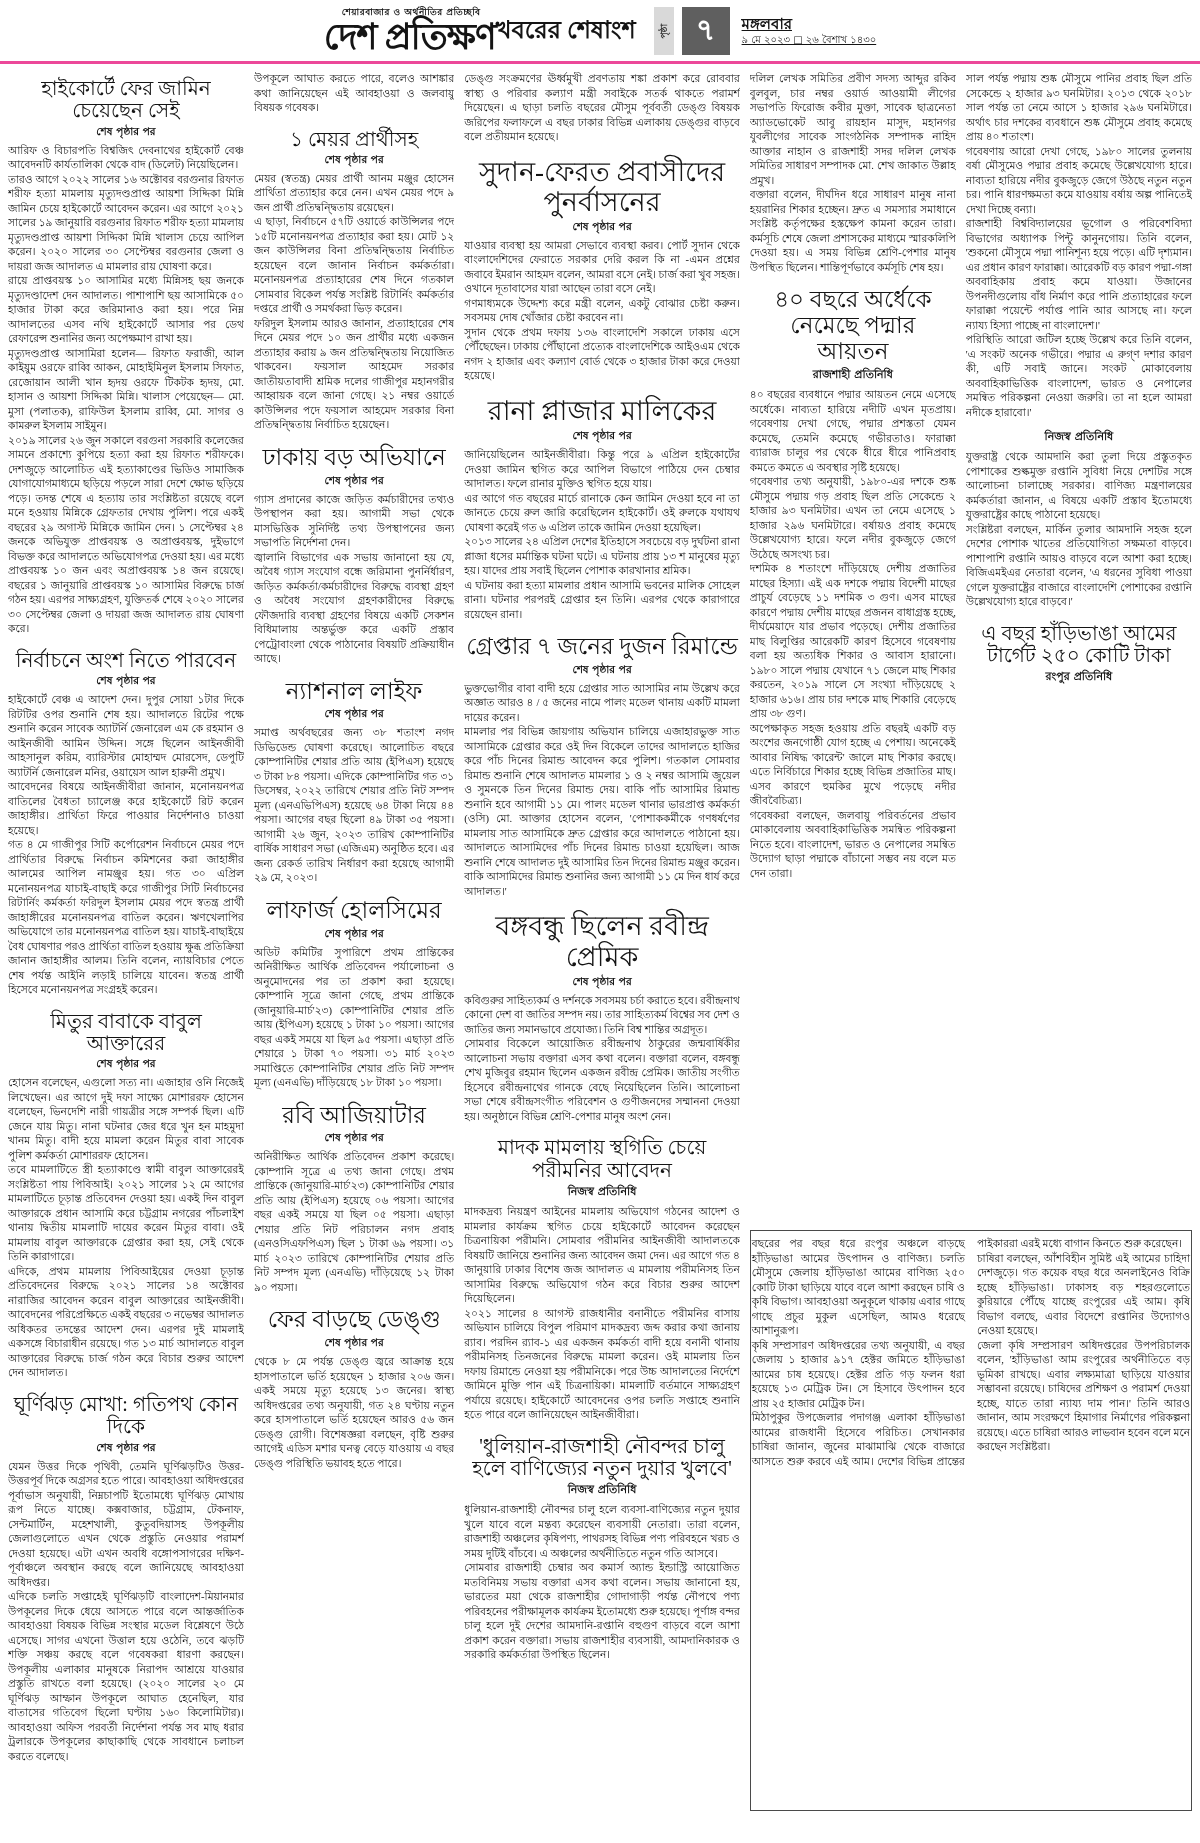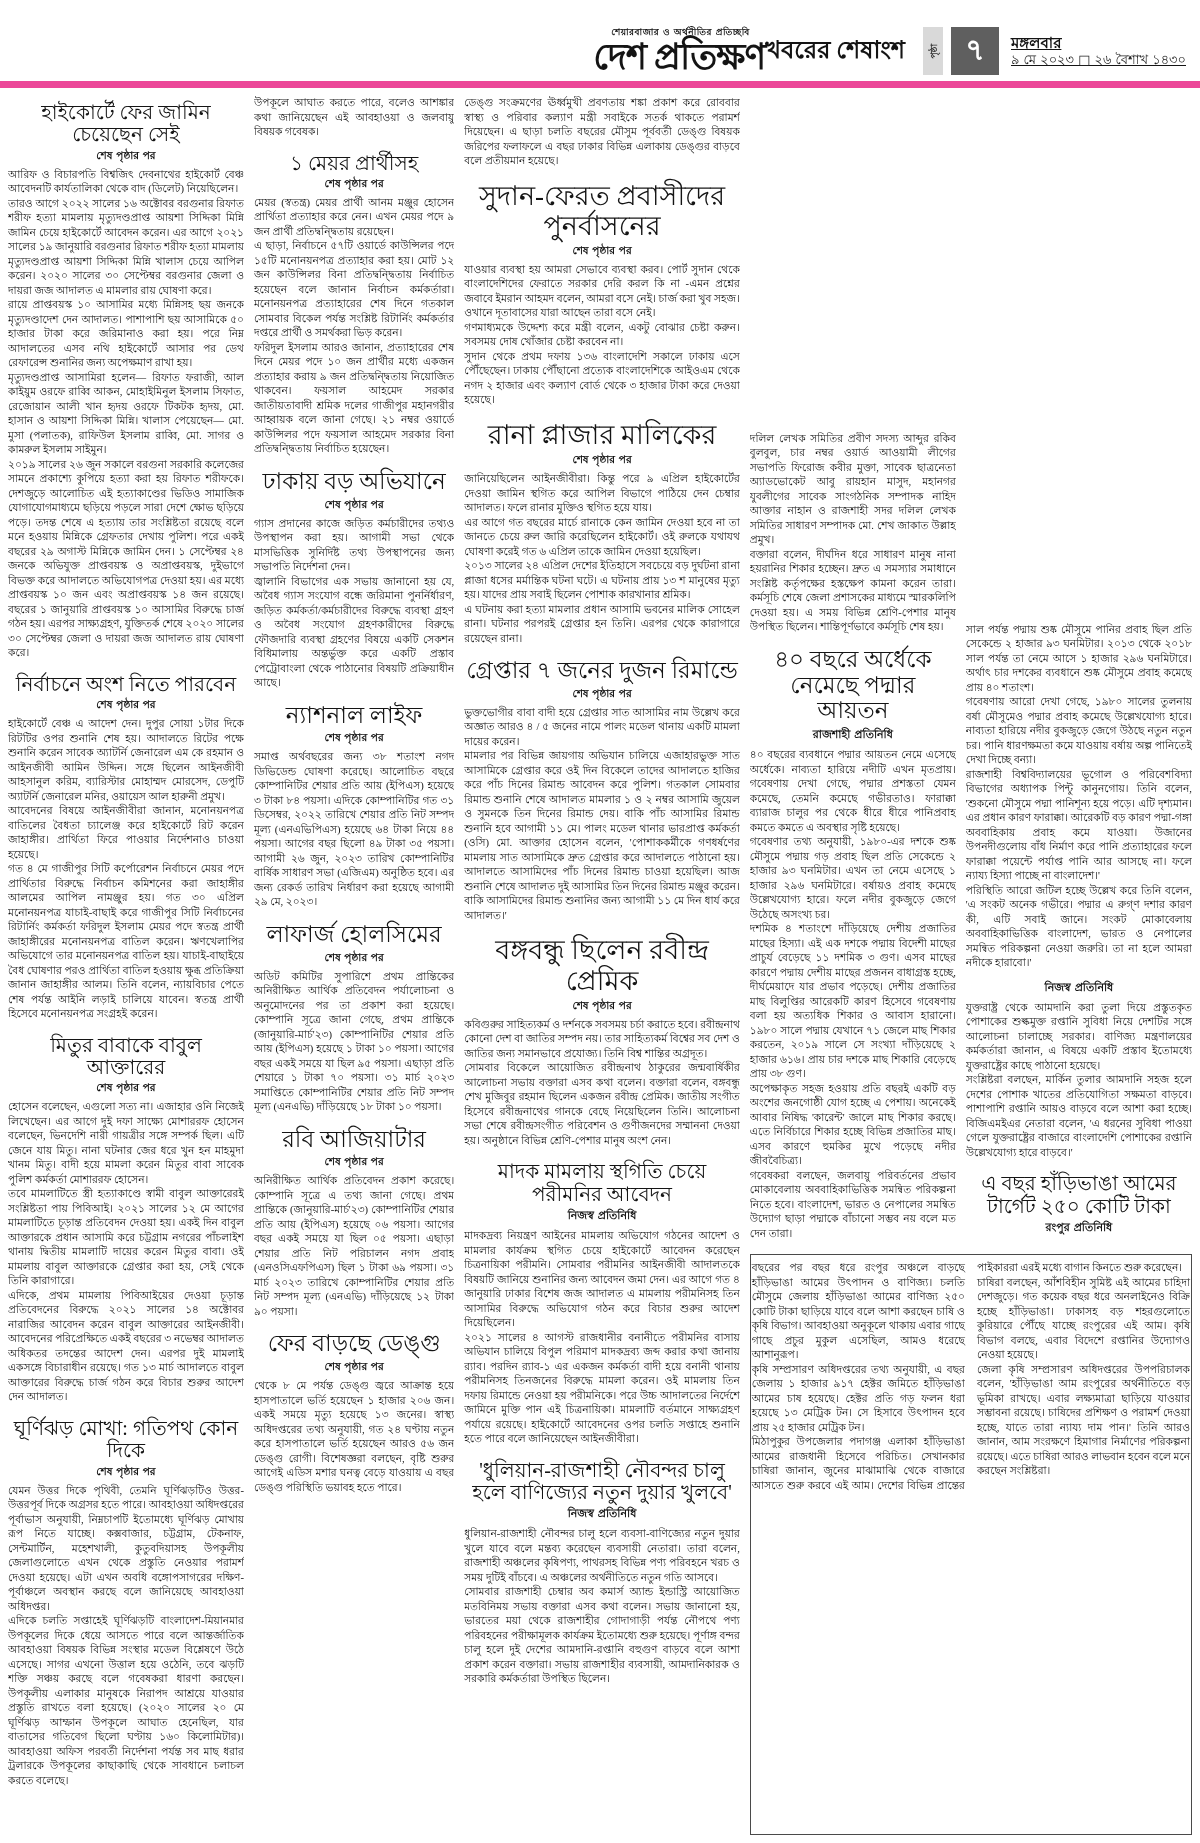--- a/index.html
+++ b/index.html
@@ -1,40 +1,40 @@
 <!DOCTYPE html>
 <html lang="bn"><head>
 <meta charset="utf-8">
 <style>
   html,body{margin:0;padding:0;background:#e8e8e8;}
   .page{width:1200px;height:1843px;background:#ffffff;margin:0 auto;overflow:hidden;
         font-family:"DejaVu Sans",sans-serif;color:#141414;box-sizing:border-box;}
   
-  .masthead{display:flex;justify-content:flex-end;align-items:flex-end;
-            padding:26px 14px 6px 14px;border-bottom:7px solid #ec4899;height:88px;box-sizing:border-box;}
+  .masthead{display:flex;justify-content:center;align-items:flex-end;
+            padding:26px 14px 6px 14px;border-bottom:3px solid #ec4899;height:64px;box-sizing:border-box;}
   .logo-wrap{display:flex;flex-direction:column;line-height:1;}
   .logo-tagline{font-size:9px;font-weight:700;letter-spacing:.5px;margin-left:18px;margin-bottom:2px;}
   .logo{font-size:36px;font-weight:900;font-family:"Liberation Serif",serif;letter-spacing:-1px;}
   .head-right{display:flex;align-items:center;gap:8px;}
   .section-title{font-size:24px;font-weight:800;font-family:"Liberation Serif",serif;margin-right:10px;white-space:nowrap;}
   .page-strip{background:#d9d9d9;width:20px;height:48px;display:flex;align-items:center;justify-content:center;}
   .page-strip span{writing-mode:vertical-rl;transform:rotate(180deg);font-size:9px;font-weight:700;color:#333;}
   .page-box{background:#5f5f5f;color:#fff;width:48px;height:48px;display:flex;align-items:center;justify-content:center;
             font-size:30px;font-weight:800;}
   .date-wrap{display:flex;flex-direction:column;line-height:1.25;padding-left:4px;text-decoration:underline;}
   .weekday{font-size:15px;font-weight:800;}
-  .date-line{font-size:13px;color:#222;}
+  .date-line{font-size:10px;color:#222;}
   
   .paper{display:flex;gap:10px;padding:8px 8px 0 8px;height:1747px;box-sizing:border-box;overflow:hidden;}
   .col{display:flex;flex-direction:column;overflow:hidden;}
   .col-1{width:238px;}
   .col-2{width:202px;}
   .col-3{width:278px;}
   .right-region{width:446px;display:flex;flex-direction:column;overflow:hidden;}
-  .right-top{display:flex;gap:10px;height:1152px;overflow:hidden;align-items:flex-end;}
+  .right-top{display:flex;gap:10px;height:1152px;overflow:hidden;}
   .col-4{width:206px;}
   .col-5{flex:1;}
   .boxed-article{flex:1;border:1px solid #4a4a4a;margin-top:6px;padding:6px 1px;box-sizing:border-box;overflow:hidden;}
   .two-col{column-count:2;column-gap:12px;height:100%;}
   
   .art{margin-bottom:7px;}
   .hl{font-family:"Liberation Serif",serif;font-weight:400;text-align:center;line-height:1.12;margin:5px 2px 2px 2px;}
   .s20{font-size:20px;}
   .s23{font-size:23px;}
   .s27{font-size:27px;}

